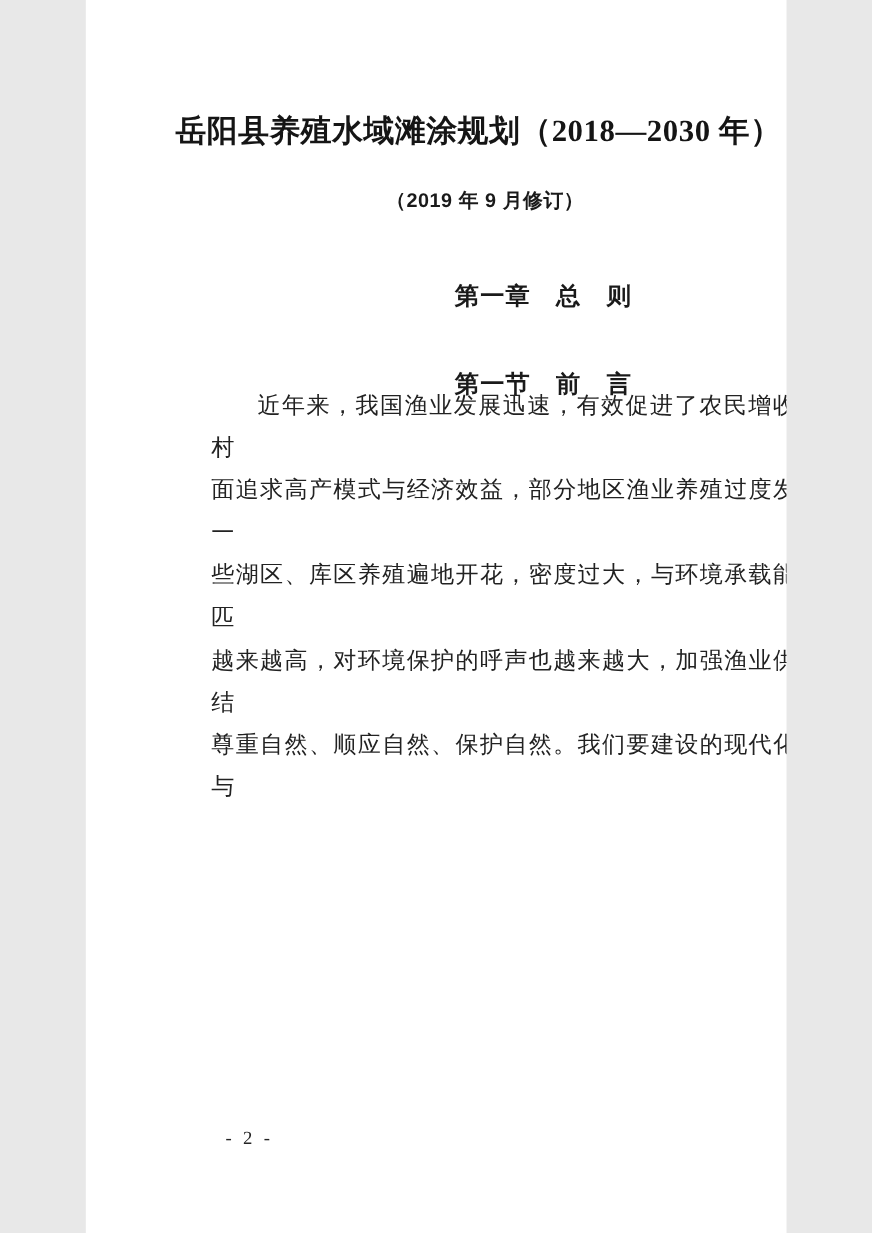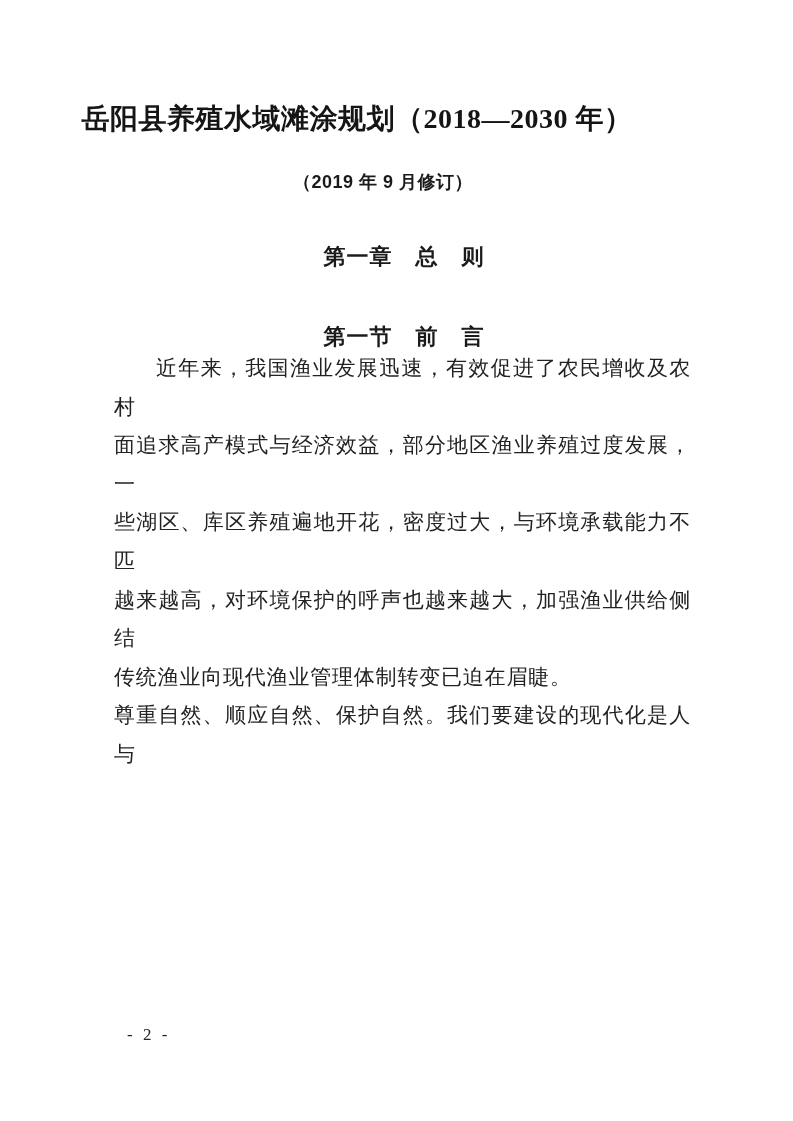--- a/index.html
+++ b/index.html
@@ -2,21 +2,21 @@
 <html><head>
 <meta charset="utf-8">
 <style>
   html, body {
     margin: 0;
     padding: 0;
     background: #e8e8e8;
   }
   .page {
     position: relative;
-    width: 793px;
+    width: 637px;
     height: 1121px;
     margin: 0 auto;
     background: #ffffff;
     overflow: hidden;
     font-family: "Liberation Serif", "DejaVu Serif", serif;
     color: #1e1e1e;
   }
   .title {
     position: absolute;
     top: 100px;
@@ -34,27 +34,26 @@
     position: absolute;
     top: 170px;
     left: 363px;
     transform: translateX(-50%);
     white-space: nowrap;
     font-family: "Liberation Sans", "DejaVu Sans", sans-serif;
     font-size: 18px;
     font-weight: bold;
     letter-spacing: 0.5px;
     color: #1a1a1a;
-    margin-left: 20px;
   }
   .chapter-heading, .section-heading {
     position: absolute;
     left: 404px;
     transform: translateX(-50%);
-    margin: 0;
+    margin: 12px;
     white-space: nowrap;
     font-family: "Liberation Sans", "DejaVu Sans", sans-serif;
     font-size: 22px;
     font-weight: bold;
     letter-spacing: 1px;
     color: #1a1a1a;
   }
   .chapter-heading { top: 242px; }
   .section-heading { top: 322px; }
   .body-text {
@@ -99,21 +98,20 @@
 
   <h3 class="section-heading">第一节　前　言</h3>
 
   <div class="body-text">
 
     <div class="para">
       <div class="line first">近年来，我国渔业发展迅速，有效促进了农民增收及农村</div>
       <div class="line">面追求高产模式与经济效益，部分地区渔业养殖过度发展，一</div>
       <div class="line">些湖区、库区养殖遍地开花，密度过大，与环境承载能力不匹</div>
       <div class="line">越来越高，对环境保护的呼声也越来越大，加强渔业供给侧结</div>
-      <div class="line para-end">传统渔业向现代渔业管理体制转变已迫在眉睫。</div>
     </div>
 
     <div class="para">
       <div class="line">尊重自然、顺应自然、保护自然。我们要建设的现代化是人与</div>
 
     </div>
 
   </div>
 
   <div class="page-number">- 2 -</div>

